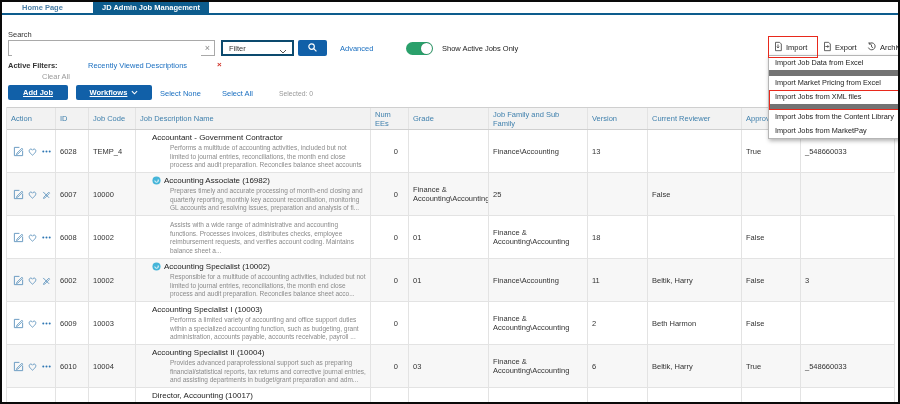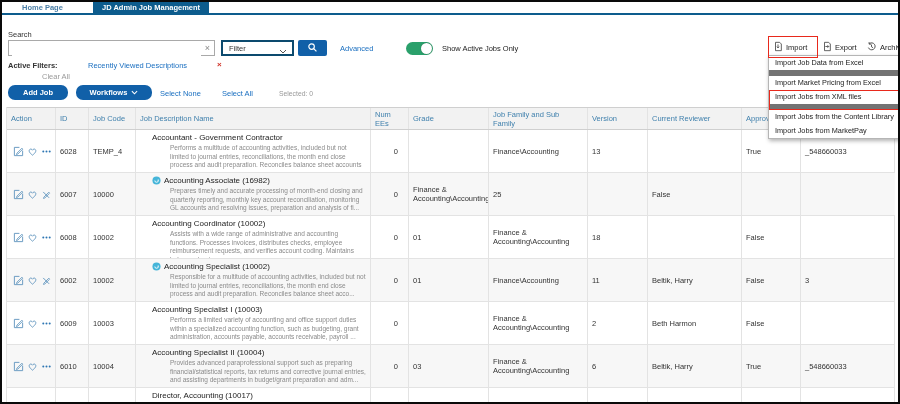--- a/index.html
+++ b/index.html
@@ -25,22 +25,22 @@
   .advanced{left:338px;top:42px;}
   .toggle{position:absolute;left:404px;top:40px;width:27px;height:13px;border-radius:7px;background:#2aa06b;cursor:pointer;}
   .toggle .knob{position:absolute;right:1px;top:1px;width:11px;height:11px;border-radius:50%;background:#fff;box-shadow:0 0 1px rgba(0,0,0,.5);}
   .toggle-label{left:440px;top:42px;color:#222;}
   
   .af-label{left:6px;top:59px;font-weight:bold;}
   .af-chip{left:86px;top:59px;}
   .af-x{position:absolute;left:215px;top:58px;font-size:8px;font-weight:bold;color:#d03025;cursor:pointer;}
   .clear-all{left:40px;top:70px;color:#9a9a9a;}
   
-  .btn{position:absolute;background:#1160a8;color:#fff;font-size:7.5px;font-weight:bold;border-radius:7px;
-       display:flex;align-items:center;justify-content:center;cursor:pointer;gap:4px;}
+  .btn{position:absolute;background:#1160a8;color:#fff;font-size:7.5px;font-weight:bold;border-radius:2px;
+       display:flex;align-items:center;justify-content:center;cursor:pointer;gap:4px;text-decoration:underline;}
   .addjob{left:6px;top:83px;width:60px;height:15px;}
   .workflows{left:74px;top:83px;width:76px;height:15px;}
   .selnone{left:158px;top:87px;}
   .selall{left:220px;top:87px;}
   .selcount{position:absolute;left:277px;top:88px;font-size:6.8px;color:#999;}
   
   .tool{position:absolute;top:38px;height:14px;display:flex;align-items:center;gap:3px;font-size:7.5px;color:#222;cursor:pointer;white-space:nowrap;}
   .t-import{left:771px;} .t-export{left:820px;} .t-archive{left:864px;}
   .ann-import{position:absolute;left:766px;top:34px;width:48px;height:20px;border:1px solid #e8291c;pointer-events:none;z-index:7;}
   .dropdown{position:absolute;left:766px;top:53px;width:130px;background:#fff;border:1px solid #b5b5b5;
@@ -270,23 +270,20 @@
               <svg width="11" height="11" viewBox="0 0 12 12" fill="#2e76b3">
                 <circle cx="2.5" cy="6" r="1.1"></circle>
                 <circle cx="6" cy="6" r="1.1"></circle>
                 <circle cx="9.5" cy="6" r="1.1"></circle>
               </svg>
             </span>
           </div>
           <div class="cell">6008</div>
           <div class="cell">10002</div>
           <div class="cell namecell">
-            <div class="nameline">
-              <span>Accounting Coordinator (10002)</span>
-            </div>
             <div class="desc">Assists with a wide range of administrative and accounting functions. Processes invoices, distributes checks, employee reimbursement requests, and verifies account coding. Maintains balance sheet a...</div>
           </div>
           <div class="cell right">0</div>
           <div class="cell">01</div>
           <div class="cell">Finance &amp; Accounting\Accounting</div>
           <div class="cell">18</div>
           <div class="cell"></div>
           <div class="cell">False</div>
           <div class="cell"></div>
         </div>

